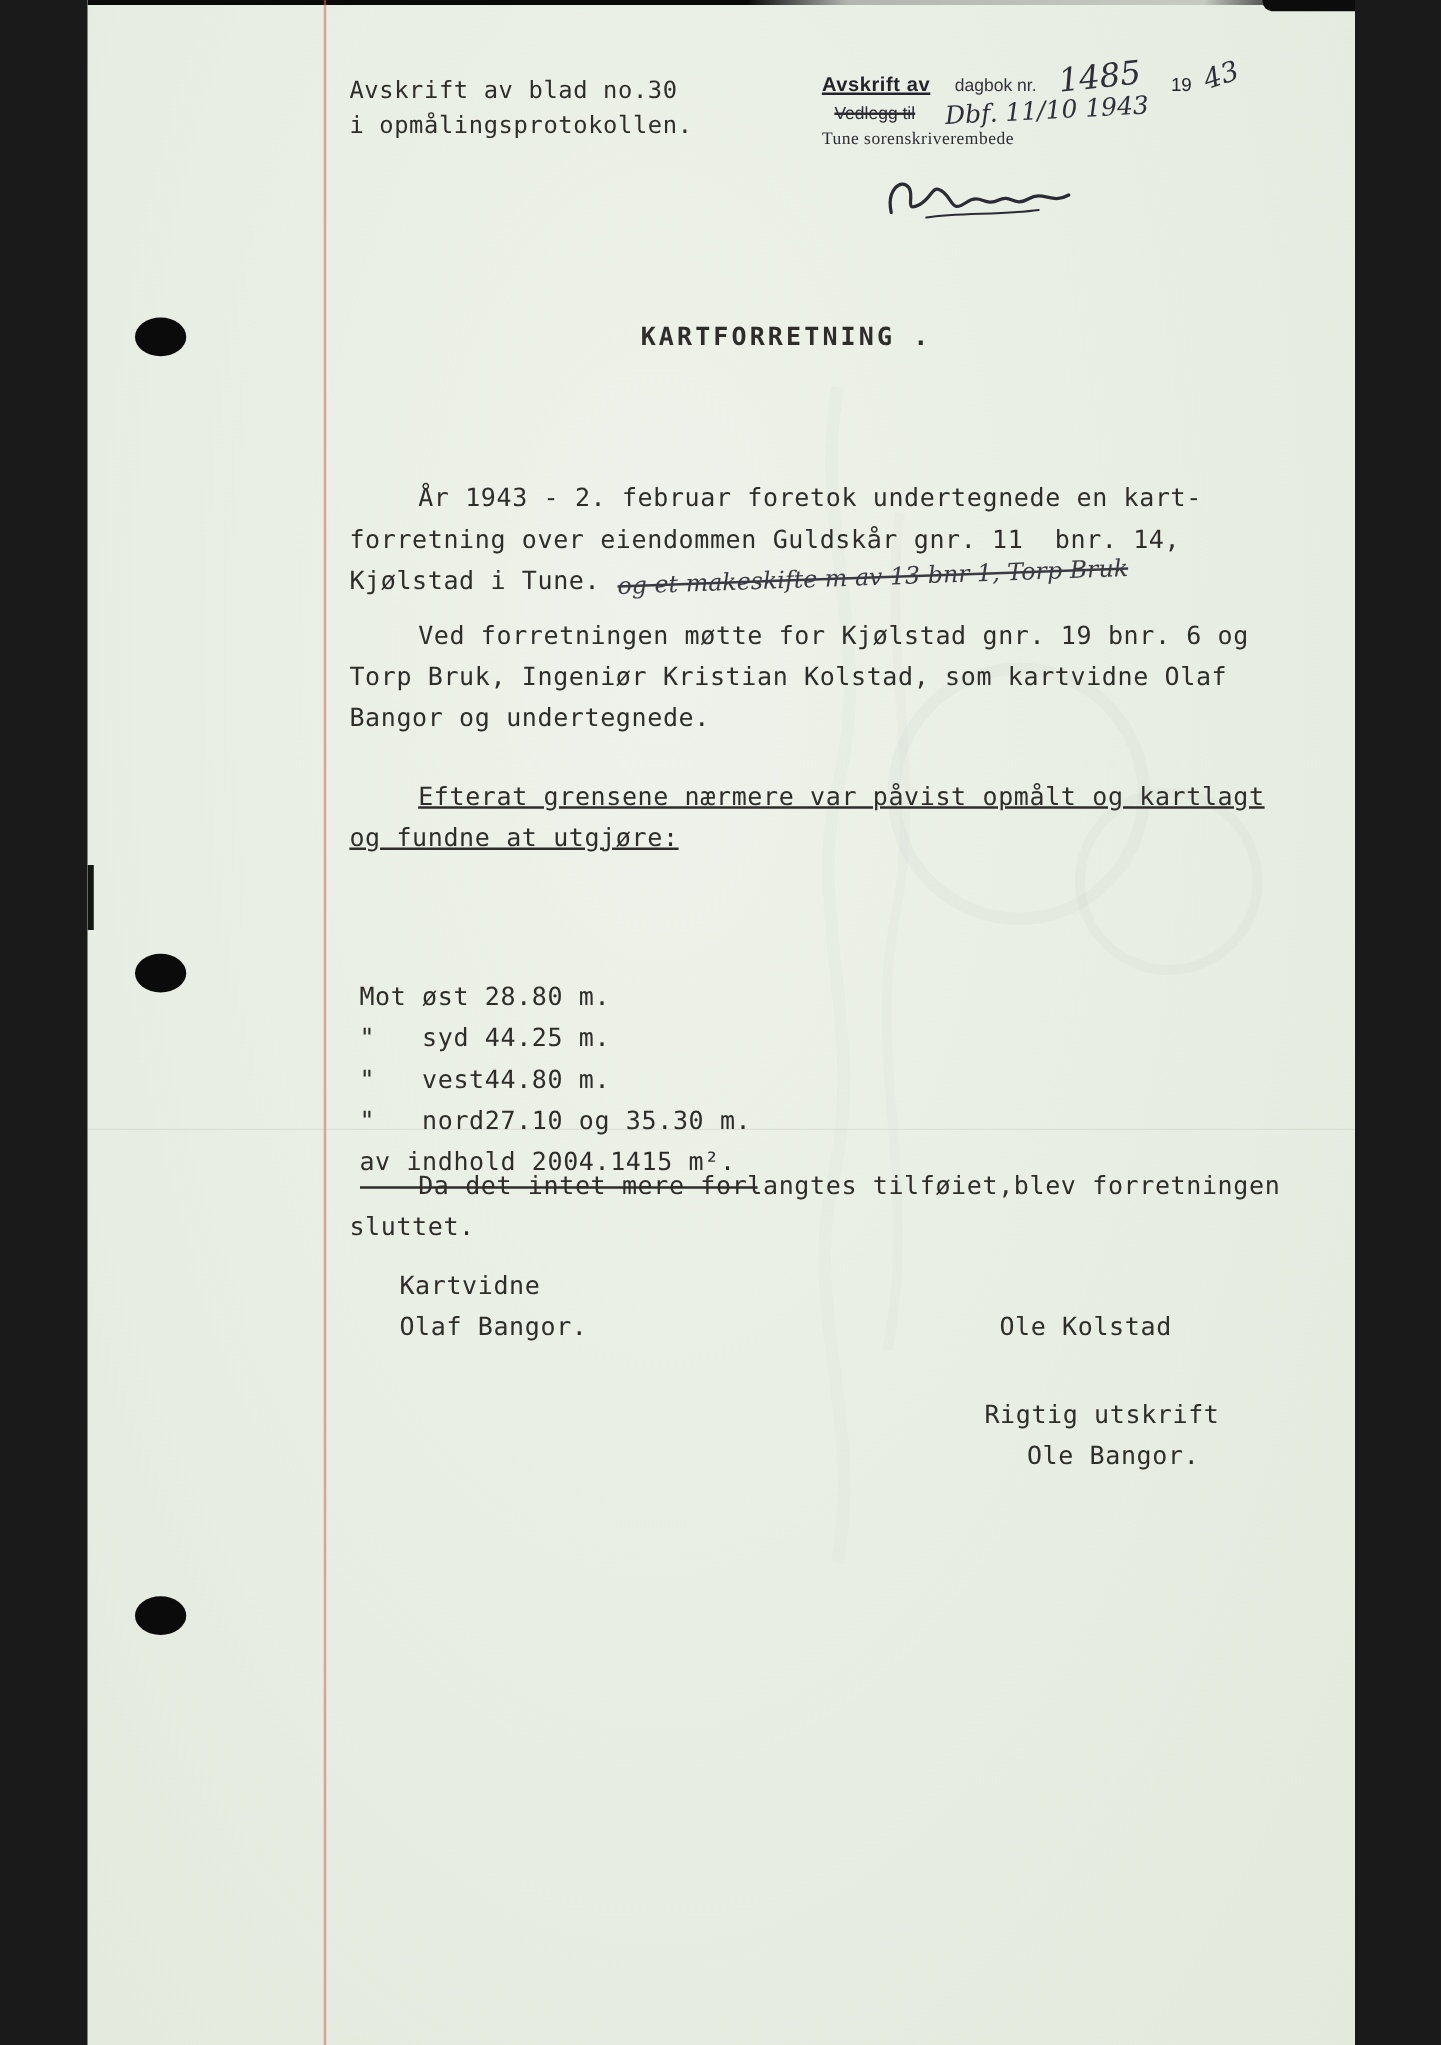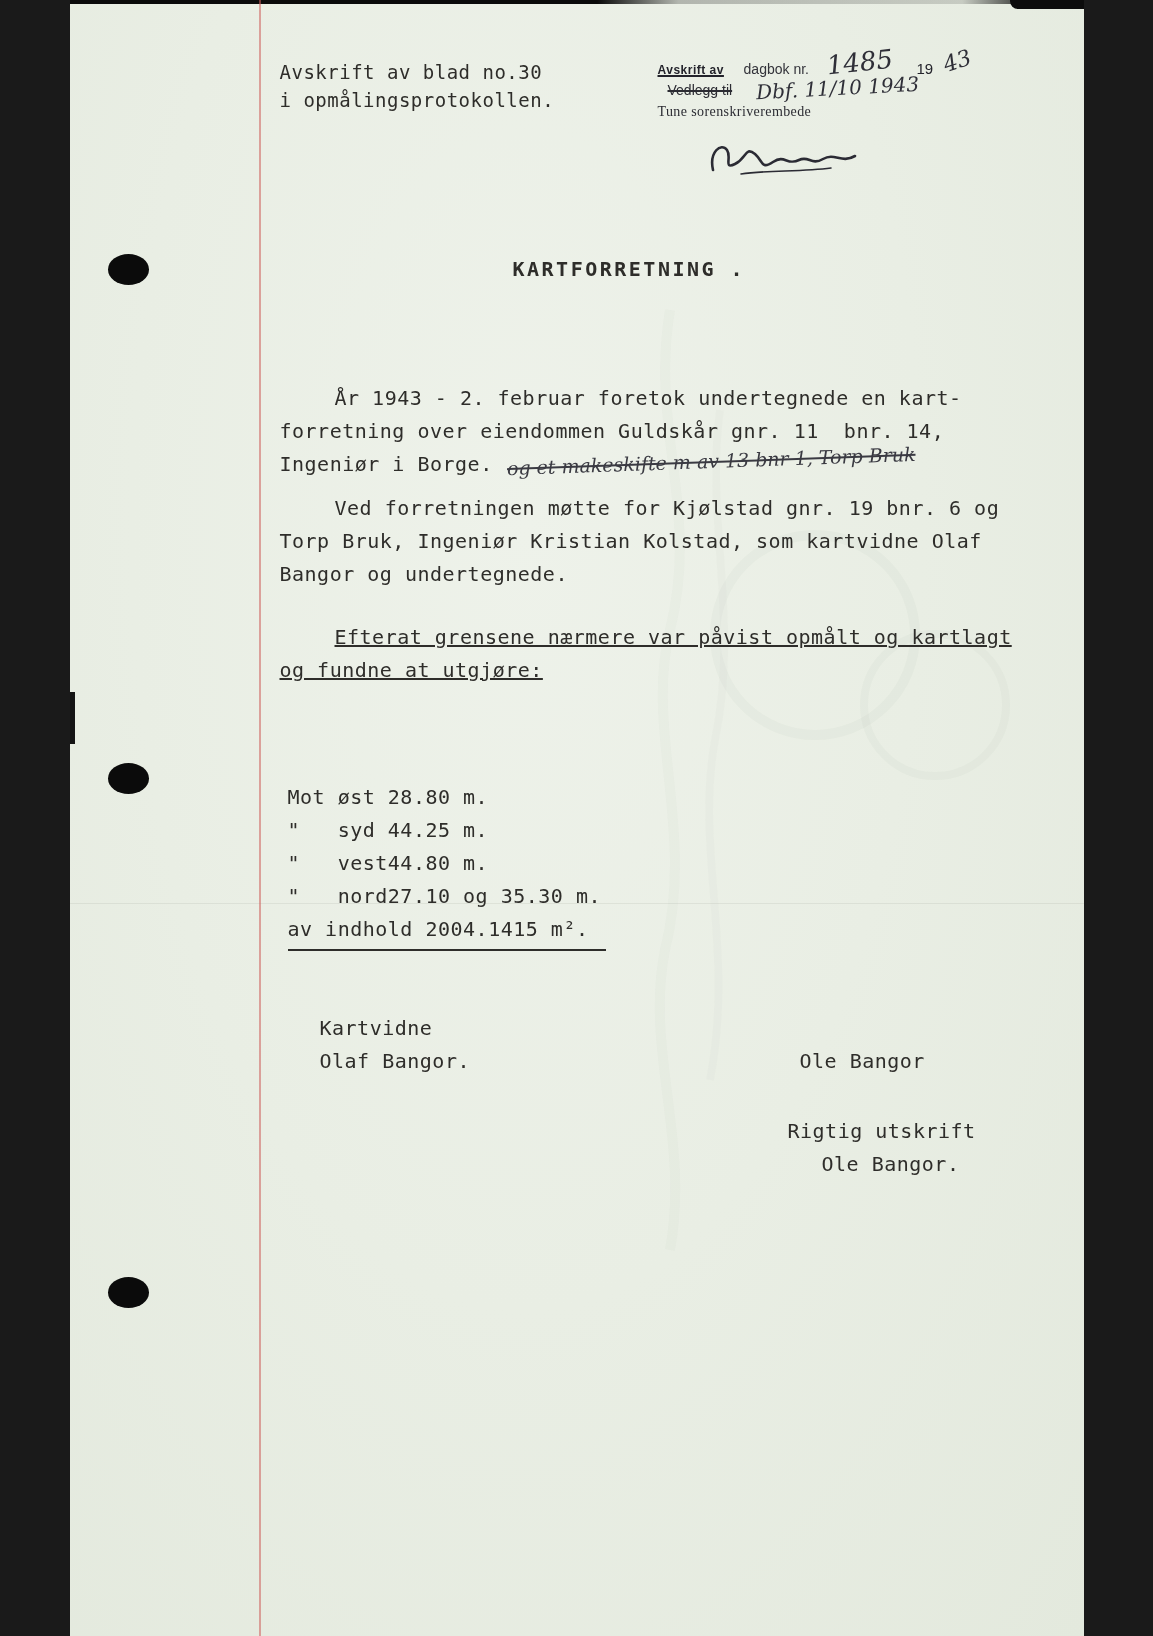--- a/index.html
+++ b/index.html
@@ -34,21 +34,21 @@
   .ghost-ring { position:absolute; border-radius:50%; border:10px solid rgba(115,128,115,0.045); }
   .ghost-ring-1 { left:640px; top:530px; width:210px; height:210px; }
   .ghost-ring-2 { left:790px; top:630px; width:150px; height:150px; border-width:8px; }
   .ghost-strokes { position:absolute; left:540px; top:290px; opacity:0.6; }
 
   .header-note { position:absolute; left:210px; top:58px; }
   .header-note .typed { line-height:28px; font-size:19px; }
 
   .stamp { position:absolute; left:588px; top:50px; width:360px; color:#23232b; }
   .stamp-row { position:relative; height:26px; white-space:nowrap; }
-  .stamp-bold { font-family:"Liberation Sans",sans-serif; font-weight:bold; font-size:12px;
+  .stamp-bold { font-family:"Liberation Sans",sans-serif; font-weight:bold; font-size:16px;
     text-decoration:underline; text-decoration-thickness:2px; letter-spacing:0.5px; }
   .stamp-small { font-family:"Liberation Sans",sans-serif; font-size:14px; margin-left:10px; color:#33333a; }
   .stamp-struck { font-family:"Liberation Sans",sans-serif; font-size:14px; text-decoration:line-through;
     text-decoration-thickness:2px; color:#2c2c33;margin-left:10px; }
   .hand { font-family:"DejaVu Serif","Liberation Serif",serif; font-style:italic; color:#2f2f38; }
   .hand-big { font-size:26px; display:inline-block; transform:rotate(-6deg) translateY(-3px); margin-left:8px; }
   .hand-year { font-size:22px; display:inline-block; transform:rotate(-18deg) translateY(-6px); margin-left:2px; }
   .printed-year { font-family:"Liberation Sans",sans-serif; font-size:15px; margin-left:14px; }
   .hand-mid { font-size:20px; display:inline-block; transform:rotate(-3deg); margin-left:14px; }
   .stamp-office { font-family:"Liberation Serif","DejaVu Serif",serif; font-size:14px; letter-spacing:0.4px; margin-top:2px; color:#2c2c33; }
@@ -122,21 +122,21 @@
       <path d="M8,36 C4,18 16,8 22,16 C27,23 18,36 30,30 C42,24 40,12 50,20 C58,27 56,36 68,28 C80,20 82,32 94,26 C104,21 106,32 118,25 C130,18 136,30 150,22" stroke="#2b2b34" stroke-width="2.6" fill="none" stroke-linecap="round"></path>
       <path d="M36,40 C62,36 96,38 126,34" stroke="#2b2b34" stroke-width="1.6" fill="none" stroke-linecap="round"></path>
     </svg>
   </div>
 
   <div class="doc-title">KARTFORRETNING .</div>
 
   <div class="para p1">
     <div class="typed indent">År 1943 - 2. februar foretok undertegnede en kart-</div>
     <div class="typed">forretning over eiendommen Guldskår gnr. 11  bnr. 14,</div>
-    <div class="typed"><span>Ingeniør i Borge.</span><span class="handwrite-struck">og et makeskifte m av 13 bnr 1, Torp Bruk</span></div>
+    <div class="typed"><span>Kjølstad i Tune.</span><span class="handwrite-struck">og et makeskifte m av 13 bnr 1, Torp Bruk</span></div>
   </div>
 
   <div class="para p2">
     <div class="typed indent">Ved forretningen møtte for Kjølstad gnr. 19 bnr. 6 og</div>
     <div class="typed">Torp Bruk, Ingeniør Kristian Kolstad, som kartvidne Olaf</div>
     <div class="typed">Bangor og undertegnede.</div>
   </div>
 
   <div class="para p3">
     <div class="typed indent">Efterat grensene nærmere var påvist opmålt og kartlagt</div>
@@ -145,20 +145,24 @@
 
 
   <div class="meas">
     <div class="typed">Mot øst 28.80 m.</div>
     <div class="typed">"   syd 44.25 m.</div>
     <div class="typed">"   vest44.80 m.</div>
     <div class="typed">"   nord27.10 og 35.30 m.</div>
     <div class="typed"><span class="area-underline">av indhold 2004.1415 m².</span></div>
   </div>
 
+  <div class="para p4">
+    <div class="typed indent">Da det intet mere forlangtes tilføiet,blev forretningen</div>
+    <div class="typed">sluttet.</div>
+  </div>
 
   <div class="typed sig-witness-label">Kartvidne</div>
   <div class="typed sig-witness-name">Olaf Bangor.</div>
-  <div class="typed sig-right-name">Ole Bangor</div>
+  <div class="typed sig-right-name">Ole Kolstad</div>
   <div class="typed sig-cert-label">Rigtig utskrift</div>
   <div class="typed sig-cert-name">Ole Bangor.</div>
 
 </div>
 
 </body></html>

